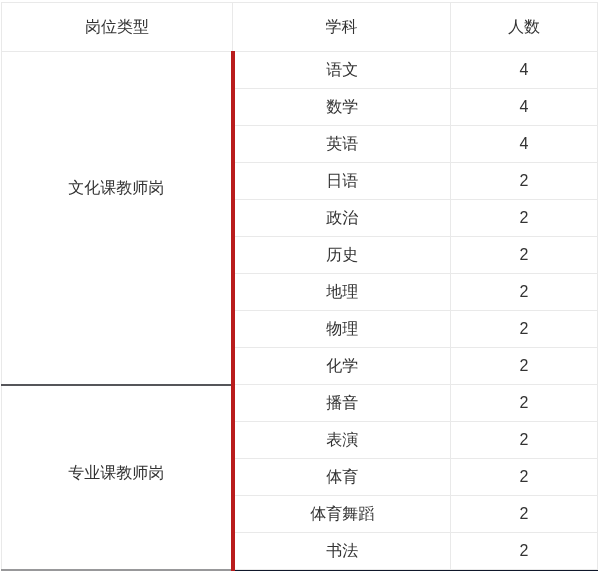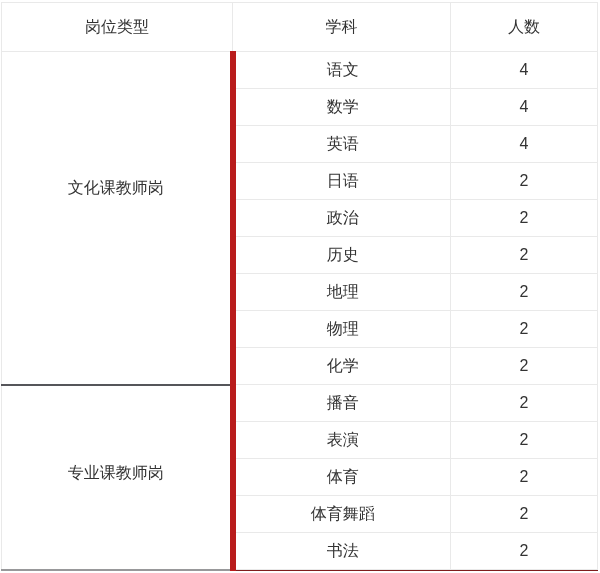--- a/index.html
+++ b/index.html
@@ -9,38 +9,38 @@
     width: 600px;
     height: 573px;
     overflow: hidden;
     font-family: "Liberation Sans", sans-serif;
   }
   table.quota-table {
     border-collapse: collapse;
     table-layout: fixed;
     width: 596px;
     margin: 2px 0 0 1px;
-    background: #7f1d1d;
+    background: #0f172a;
   }
   col.c1 { width: 231px; }
   col.c2 { width: 218px; }
   col.c3 { width: 147px; }
   th, td {
     border: 1px solid #e9e9e9;
     text-align: center;
     vertical-align: middle;
     font-size: 16px;
     font-weight: 400;
     color: #333333;
     padding: 0;
     background: #ffffff;
   }
   th { height: 48px; }
   td { height: 36px; margin-left: 30px; }
-  td.group-cell { border-left: 1px solid #e9e9e9; border-right: 6px solid #b91c1c; }
+  td.group-cell { border-left: 1px solid #e9e9e9; border-right: 4px solid #b91c1c; }
   td.group-cell-1 { border-bottom: 2px solid #55565a; }
   td.group-cell-2 { border-bottom: 2px solid #98989a; }
   .group-label { display: inline-block; position: relative; }
   .group-label-1 { top: -29px; }
   .group-label-2 { top: -4px; }
 </style>
 </head>
 <body>
 
 <table class="quota-table">

